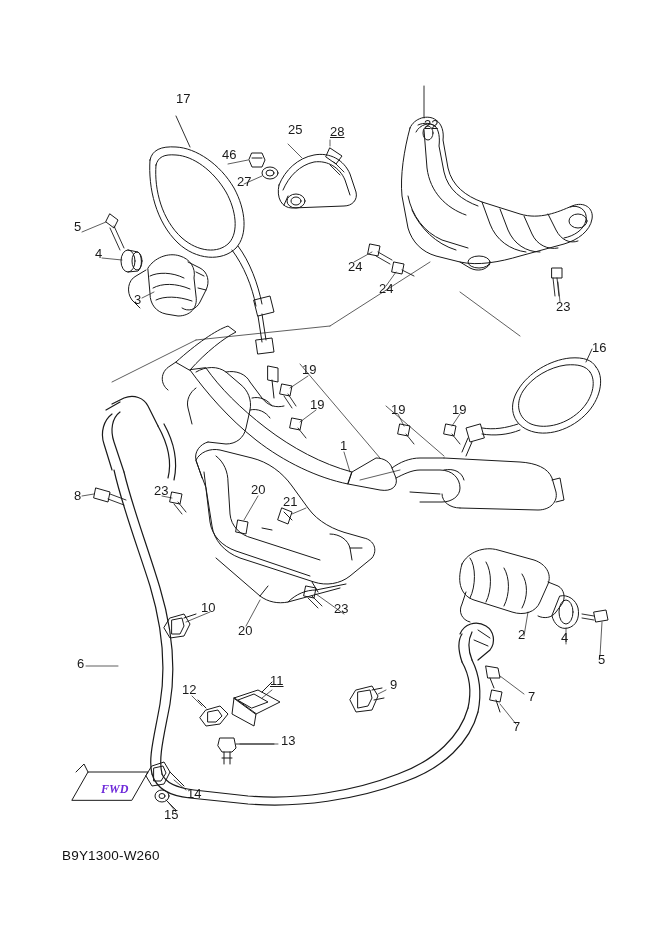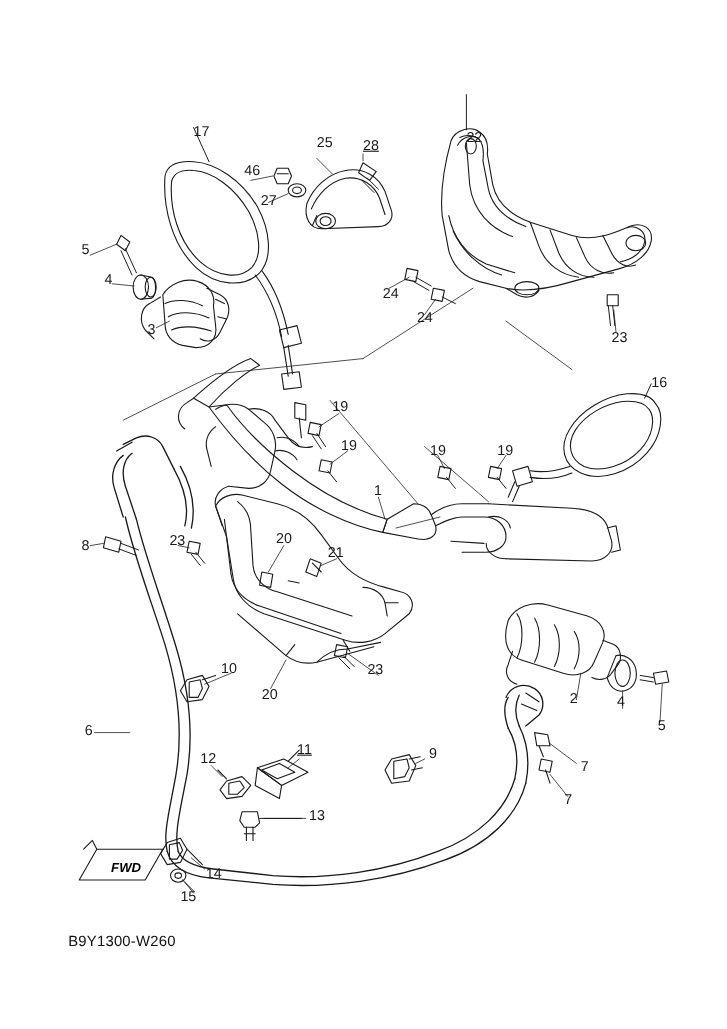--- a/index.html
+++ b/index.html
@@ -42,25 +42,25 @@
     font-family: "Liberation Sans", sans-serif;
     font-size: 13.5px;
     letter-spacing: 0.2px;
     color: #111111;
     text-align: center;
   }
   .fwd-label {
     position: absolute;
     left: 101px;
     top: 782px;
-    font-family: Liberation Sans, sans-serif;
+    font-family: Liberation Serif, serif;
     font-size: 12px;
     font-weight: bold;
     font-style: italic;
-    color: #000000;
+    color: #6d28d9;
   }
 </style>
 </head>
 <body>
 
 <div id="diagram-root">
 
   <svg id="parts-svg" viewBox="0 0 661 935" fill="none" stroke="#1a1a1a" stroke-width="1" stroke-linecap="round" stroke-linejoin="round">
 
     <g>
@@ -361,42 +361,42 @@
       <path d="M360 480 L 400 470"></path>
       <path d="M112 382 L 196 340"></path>
       <path d="M196 340 L 330 326"></path>
       <path d="M330 326 L 430 262"></path>
       <path d="M460 292 L 520 336"></path>
       <path d="M380 458 L 300 364"></path>
       <path d="M444 456 L 386 406"></path>
     </g>
   </svg>
 
-  <div class="callout" style="left:176px; top:113px;text-align:center;">17</div>
+  <div class="callout" style="left:176px; top:92px;text-align:center;">17</div>
   <div class="callout" style="left:424px; top:78px;margin-top:40px;">22</div>
   <div class="callout" style="left:288px; top:123px;">25</div>
   <div class="callout" style="left:330px; top:125px;text-decoration:underline;">28</div>
   <div class="callout" style="left:222px; top:148px;">46</div>
   <div class="callout" style="left:237px; top:175px;">27</div>
   <div class="callout" style="left:74px; top:220px;">5</div>
   <div class="callout" style="left:95px; top:247px;">4</div>
   <div class="callout" style="left:134px; top:293px;">3</div>
   <div class="callout" style="left:348px; top:260px;">24</div>
   <div class="callout" style="left:379px; top:282px;">24</div>
   <div class="callout" style="left:556px; top:300px;">23</div>
   <div class="callout" style="left:592px; top:341px;">16</div>
   <div class="callout" style="left:302px; top:363px;">19</div>
   <div class="callout" style="left:310px; top:398px;">19</div>
   <div class="callout" style="left:391px; top:403px;">19</div>
   <div class="callout" style="left:452px; top:403px;">19</div>
   <div class="callout" style="left:340px; top:439px;">1</div>
   <div class="callout" style="left:74px; top:489px;">8</div>
   <div class="callout" style="left:154px; top:484px;">23</div>
   <div class="callout" style="left:251px; top:483px;">20</div>
-  <div class="callout" style="left:298px; top:495px;text-align:center;">21</div>
+  <div class="callout" style="left:283px; top:495px;text-align:center;">21</div>
   <div class="callout" style="left:518px; top:628px;">2</div>
   <div class="callout" style="left:561px; top:631px;">4</div>
   <div class="callout" style="left:598px; top:653px;">5</div>
   <div class="callout" style="left:334px; top:602px;">23</div>
   <div class="callout" style="left:201px; top:601px;">10</div>
   <div class="callout" style="left:238px; top:624px;">20</div>
   <div class="callout" style="left:77px; top:657px;">6</div>
   <div class="callout" style="left:528px; top:690px;">7</div>
   <div class="callout" style="left:513px; top:720px;">7</div>
   <div class="callout" style="left:390px; top:678px;">9</div>

